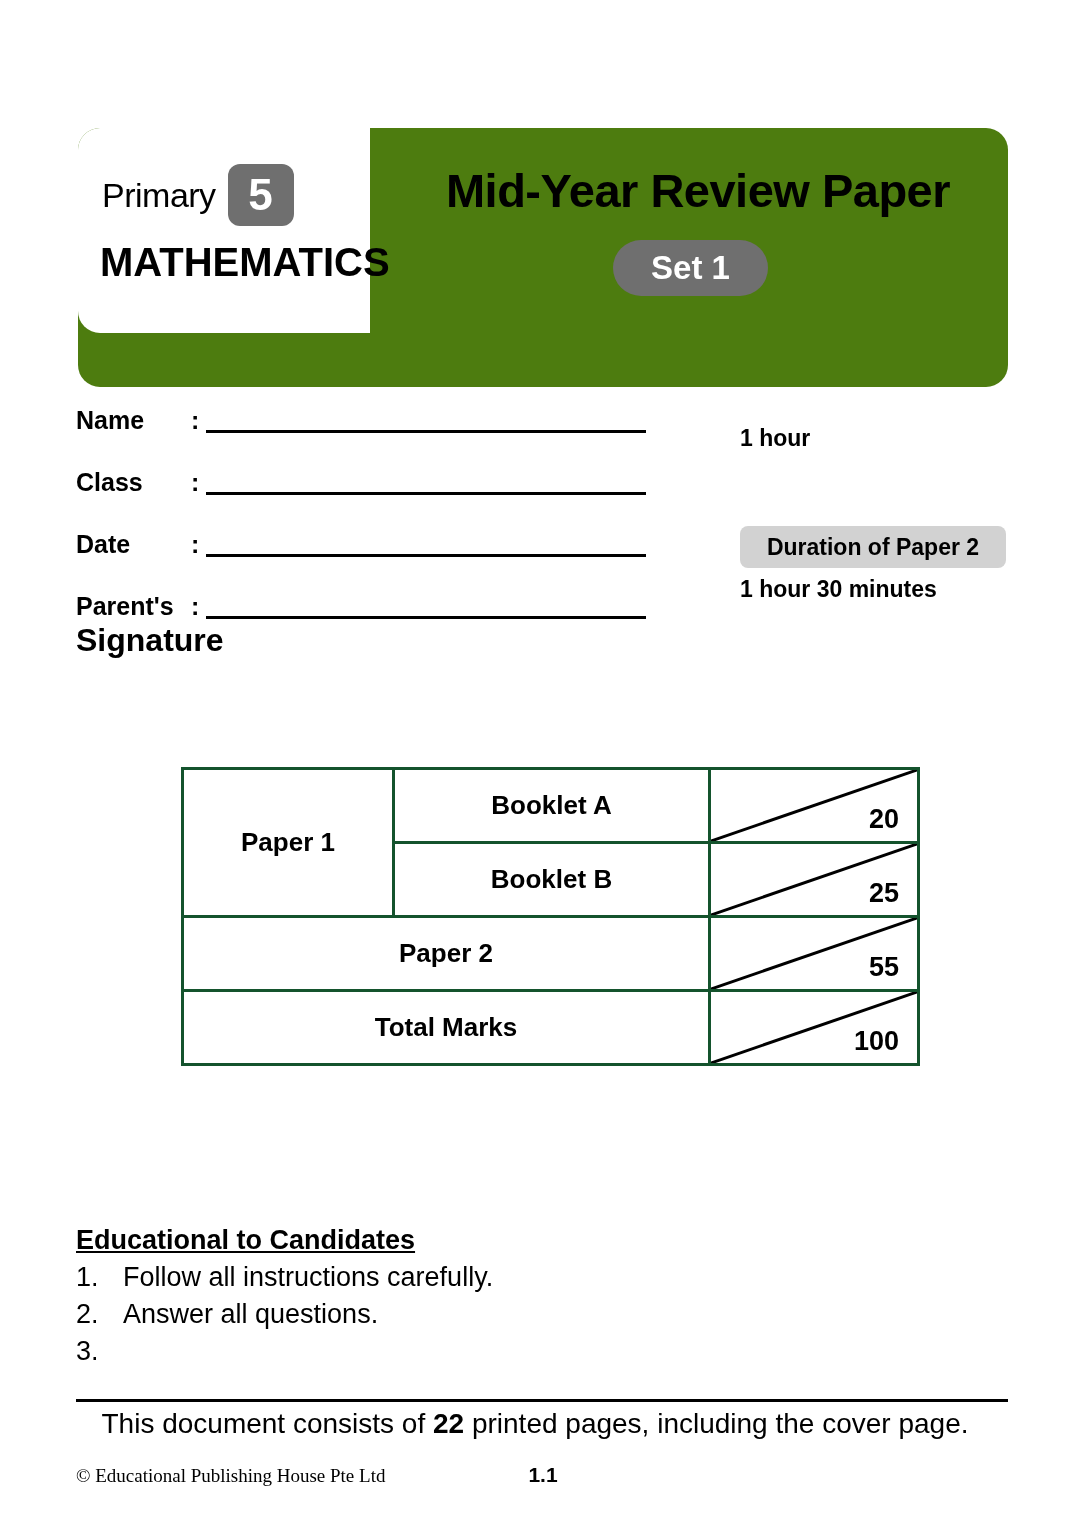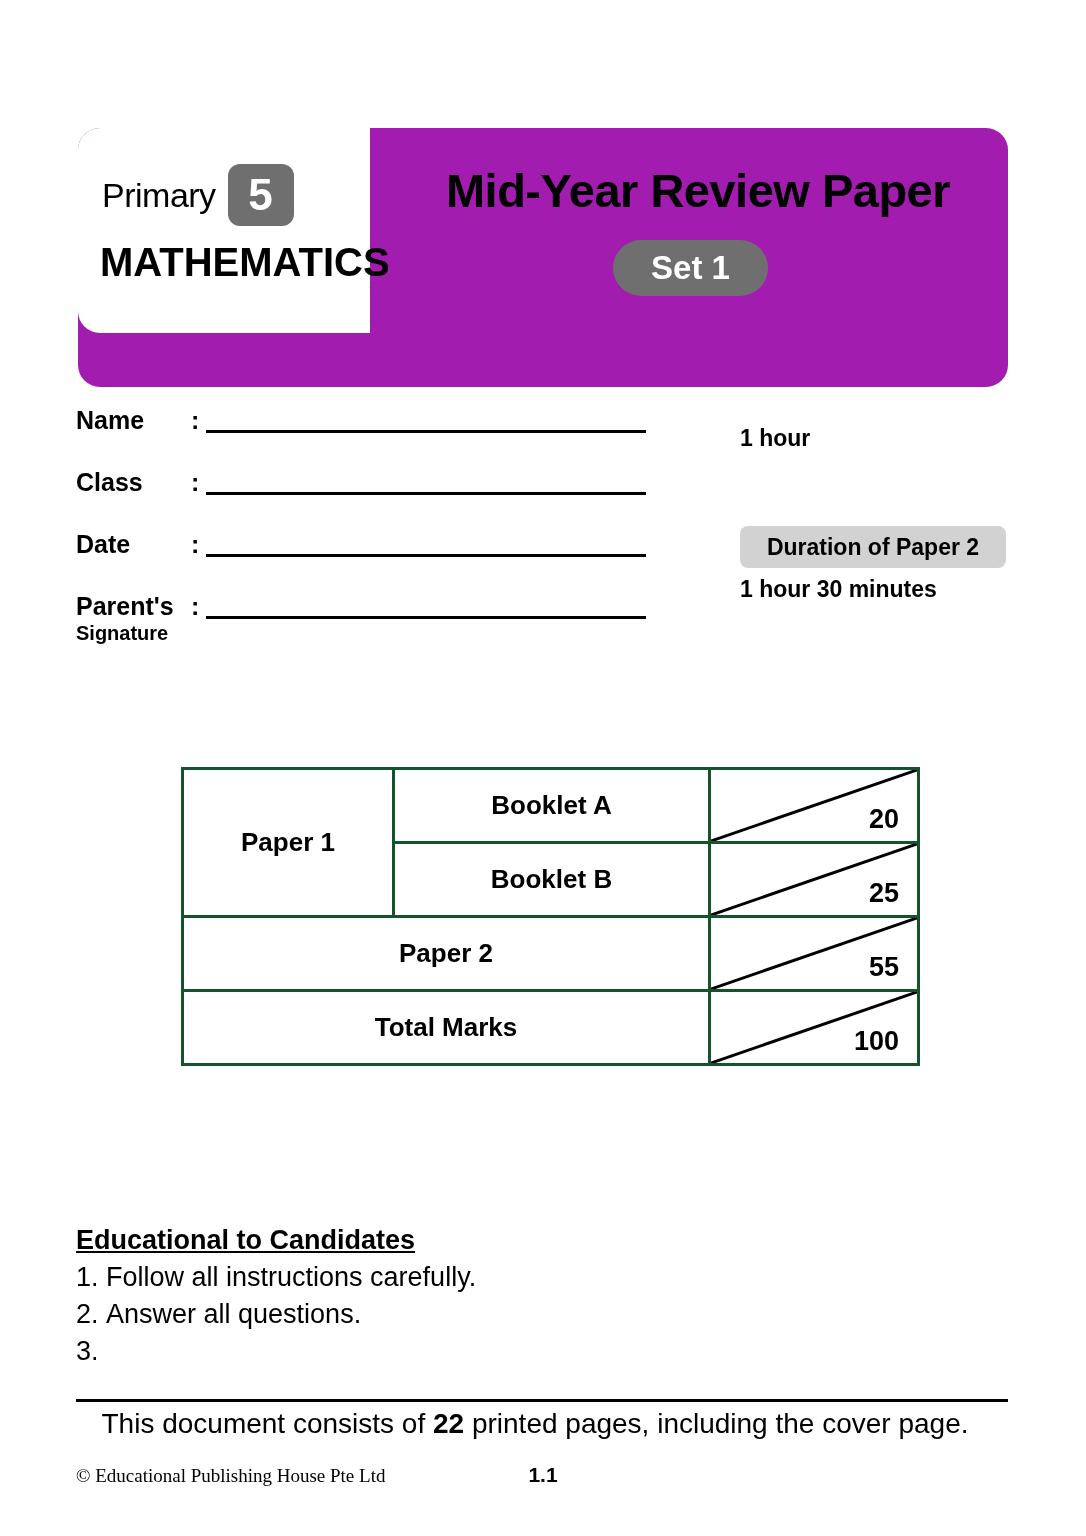--- a/index.html
+++ b/index.html
@@ -16,21 +16,21 @@
     overflow: hidden;
   }
 
   
   .banner {
     position: absolute;
     left: 78px;
     top: 128px;
     width: 930px;
     height: 259px;
-    background: #a21caf;
+    background: #4d7c0f;
     border-radius: 22px;
   }
   .banner-white {
     position: absolute;
     left: 0;
     top: 0;
     width: 292px;
     height: 205px;
     background: #ffffff;
     border-radius: 22px 0 0 22px;
@@ -109,21 +109,21 @@
     position: absolute;
     left: 0;
     top: 6px;
     font-size: 25px;
     font-weight: bold;
   }
   .field-label2 {
     position: absolute;
     left: 0;
     top: 36px;
-    font-size: 20px;
+    font-size: 32px;
     font-weight: bold;
   }
   .field-colon {
     position: absolute;
     left: 115px;
     top: 6px;
     font-size: 25px;
     font-weight: bold;
   }
   .field-line {
@@ -214,21 +214,21 @@
     font-size: 27px;
     height: 37px;
   }
   .instr-num {
     position: absolute;
     left: 0;
     top: 0;
   }
   .instr-text {
     position: absolute;
-    left: 30px;
+    left: 47px;
     top: 0;
     white-space: nowrap;
   }
   .bold-u {
     font-weight: bold;
     text-decoration: underline;
   }
 
   
   .foot-rule {

